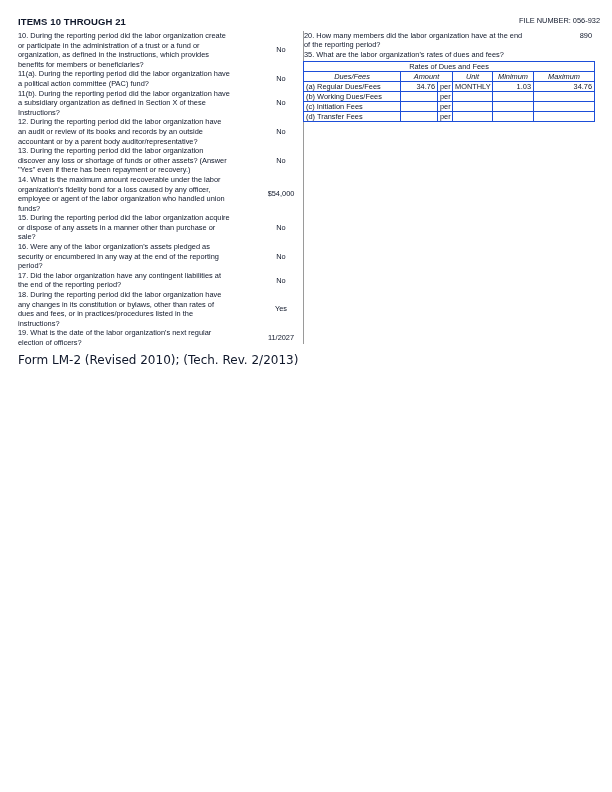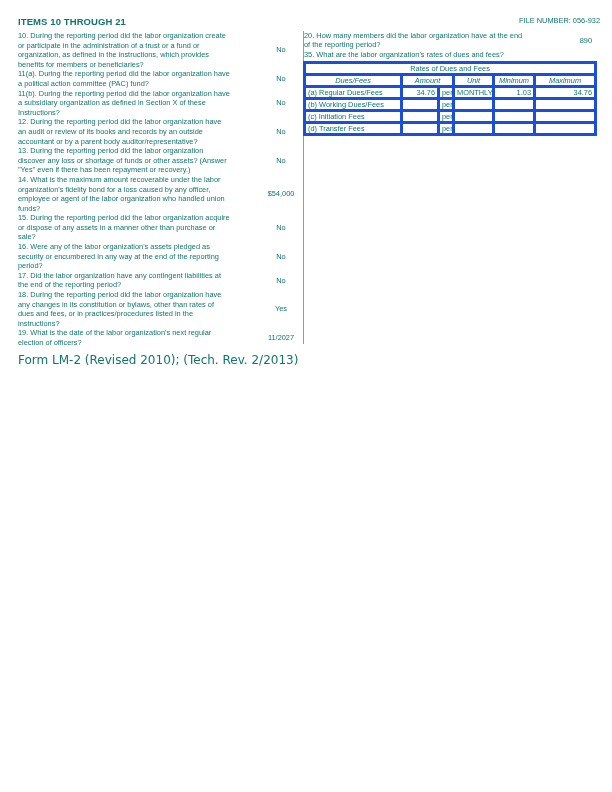--- a/index.html
+++ b/index.html
@@ -1,21 +1,21 @@
 <!DOCTYPE html>
 <html><head>
 <meta charset="utf-8">
 <style>
   html,body{margin:0;padding:0;background:#fff;}
   .page{
     position:relative;
     width:612px;height:792px;
     background:#fff;
     font-family:"Liberation Sans",sans-serif;
-    color:#0f766e;
+    color:#0f172a;
     overflow:hidden;
   }
   
   .left-col{position:absolute;left:18px;top:16px;width:282px;}
   .section-title{
     font-size:9.5px;font-weight:bold;letter-spacing:.1px;
     margin:0 0 4px 0;line-height:11px;
   }
   .item{display:flex;align-items:center;gap:21px;}
   .item .q{
@@ -34,31 +34,31 @@
   
   .col-divider{
     position:absolute;left:303px;top:31px;width:1px;height:313px;
     background:#9a9a9a;
   }
   
   .right-col{position:absolute;left:304px;top:16px;width:296px;}
   .file-number{
     text-align:right;font-size:7.4px;line-height:9.6px;margin-bottom:5px;
   }
-  .q20-row{display:flex;align-items:center;}
+  .q20-row{display:flex;align-items:flex-start;}
   .q20-row .q{width:232px;font-size:7.4px;line-height:9.6px;white-space:pre;}
   .q20-row .a{flex:1;text-align:right;padding-right:8px;font-size:7.4px;}
   .q21{font-size:7.4px;line-height:9.6px;margin-bottom:2px;}
   
   table.dues{
     border-collapse:collapse;width:291px;margin-left:-1px;
     font-size:7.4px;table-layout:fixed;
   }
   table.dues th,table.dues td{
-    border:3px solid #1d4ed8;padding:0 2px;line-height:9px;height:9px;
+    border:1px solid #1d4ed8;padding:0 2px;line-height:9px;height:9px;
     font-weight:normal;overflow:hidden;white-space:nowrap;
   }
   .tbl-title{text-align:center;}
   th.c{text-align:center;font-style:italic;}
   td.lab{text-align:left;}
   td.amt{text-align:right;padding-right:1px;}
   td.per{text-align:left;padding-left:1px;}
   td.unit{text-align:center;}
   td.min{text-align:right;}
   td.max{text-align:right;}

